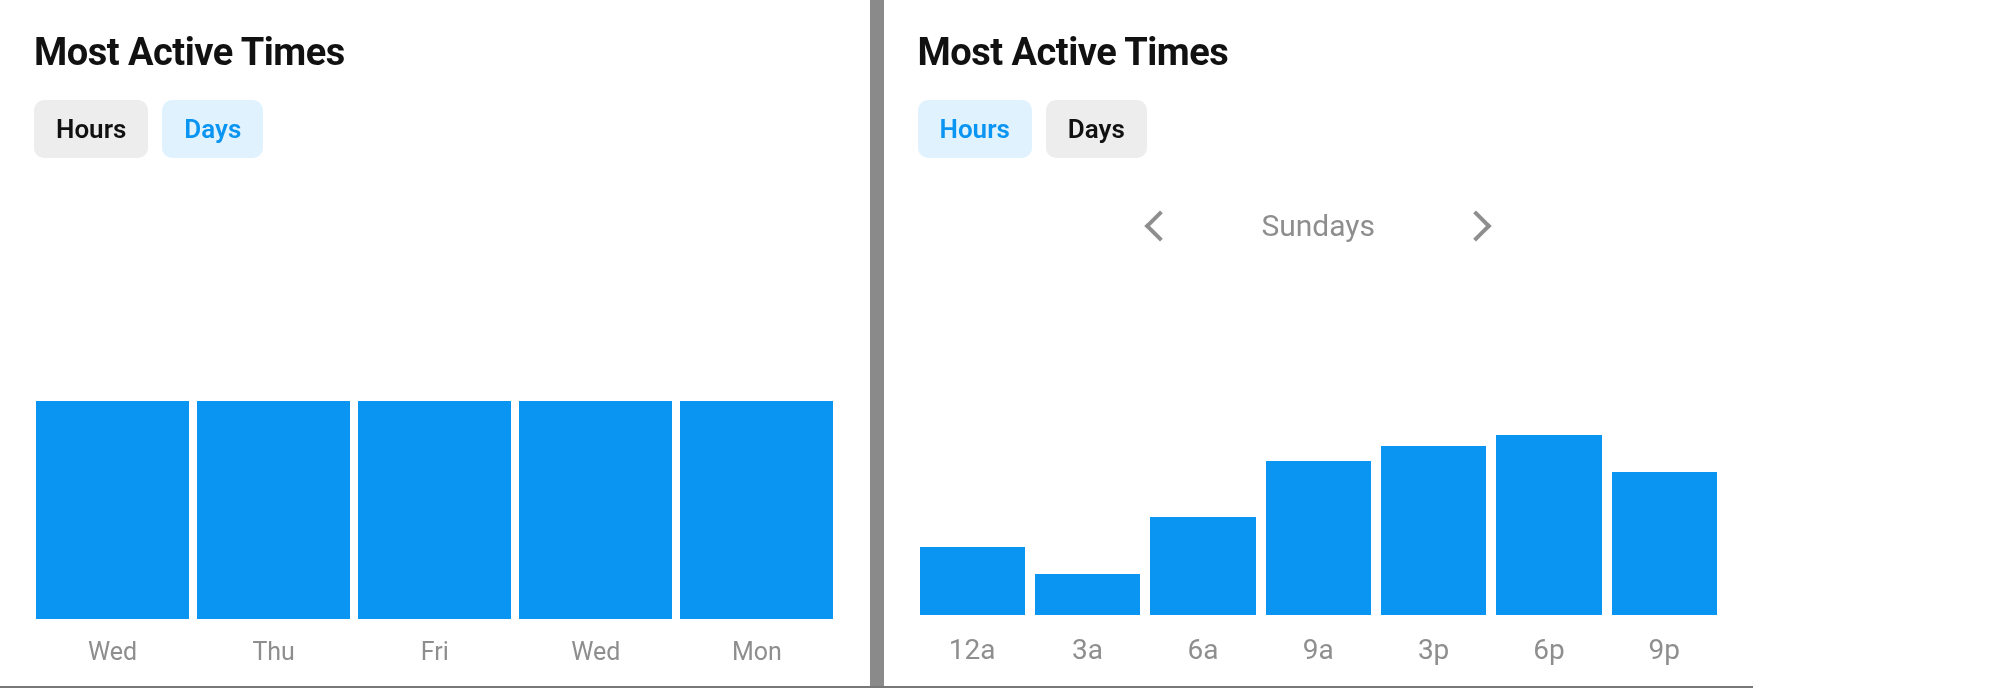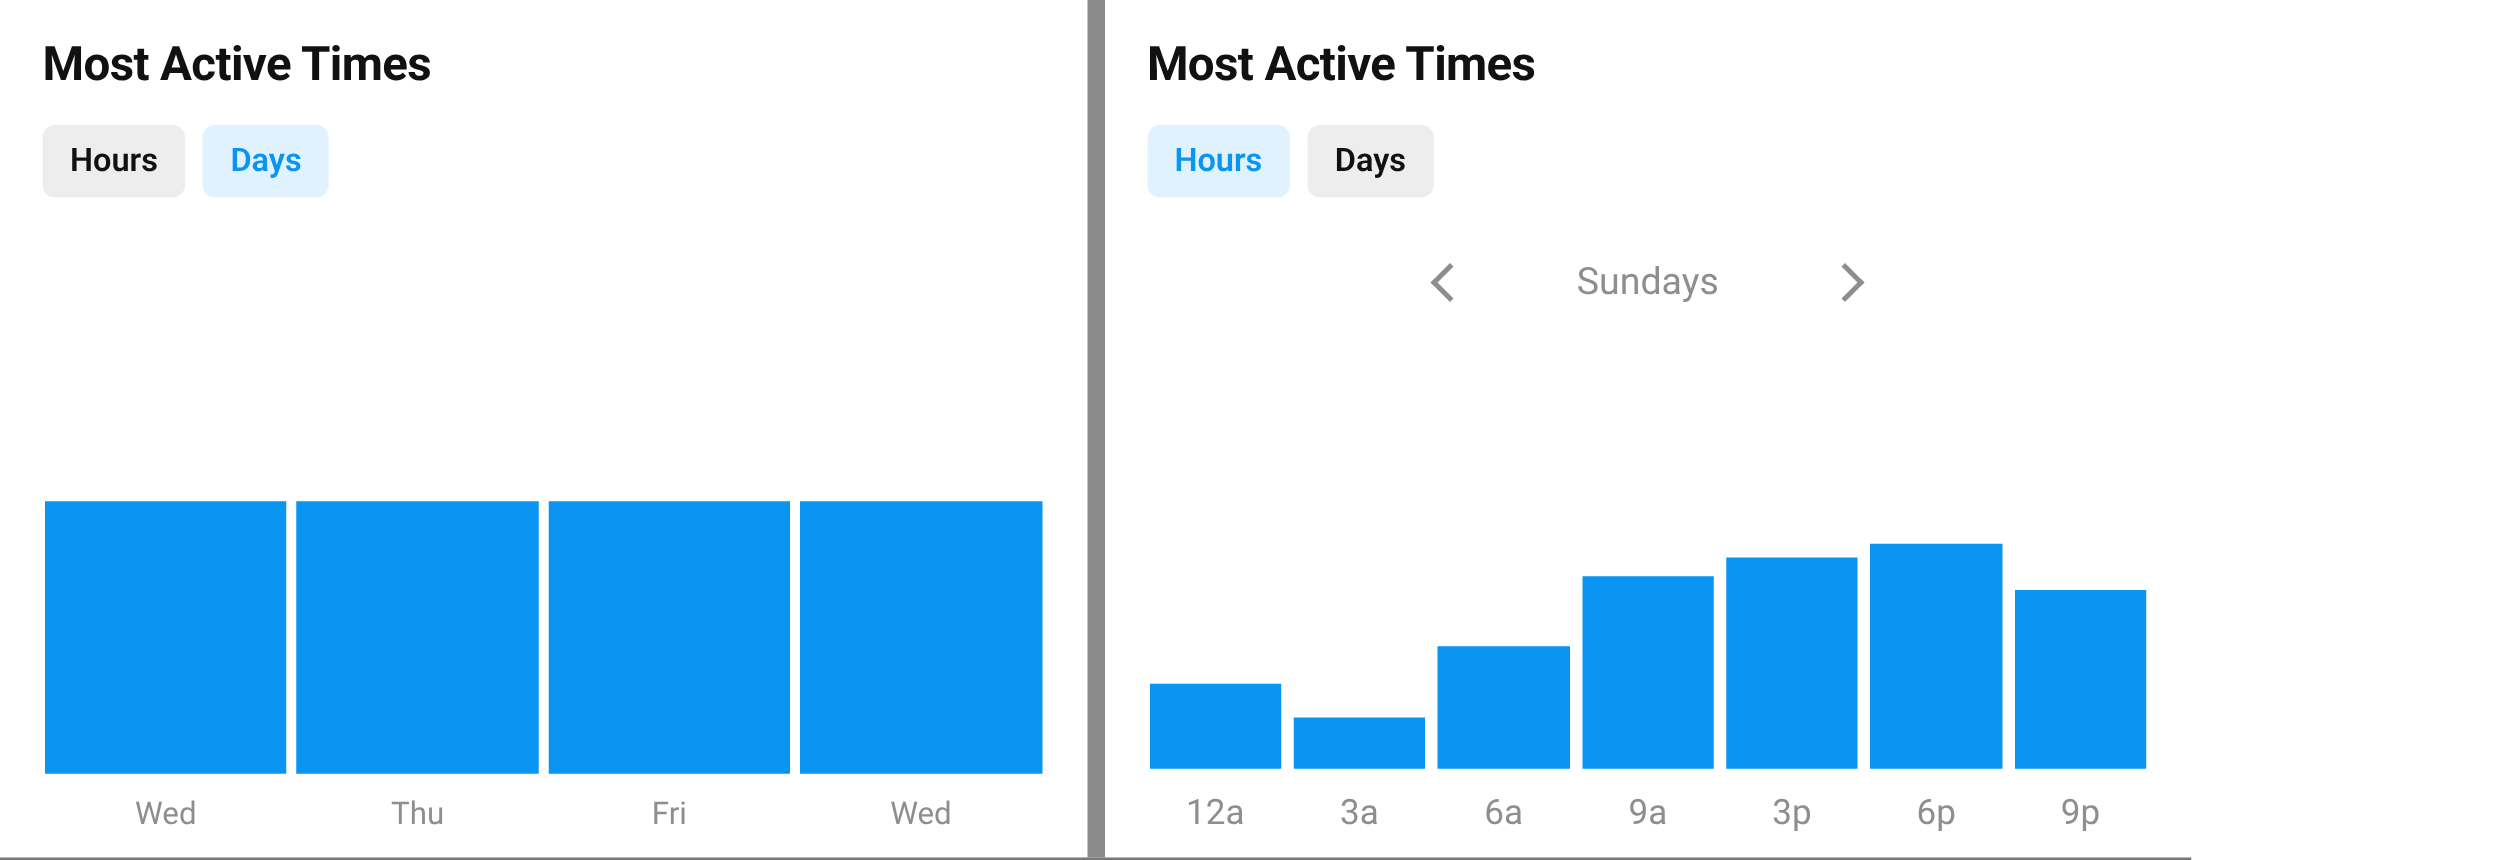--- a/index.html
+++ b/index.html
@@ -146,20 +146,24 @@
             <div class="bar-label">Thu</div>
           </div>
           <div class="bar-slot">
             <div class="bar" style="height: 218px;"></div>
             <div class="bar-label">Fri</div>
           </div>
           <div class="bar-slot">
             <div class="bar" style="height: 218px;"></div>
             <div class="bar-label">Wed</div>
           </div>
+          <div class="bar-slot">
+            <div class="bar" style="height: 218px;"></div>
+            <div class="bar-label">Mon</div>
+          </div>
         </div>
       <div class="spacer-bottom"></div>
     </div>
   </div>
 
   <div class="divider"></div>
 
   <div class="panel right">
     <h2 class="title">Most Active Times</h2>
 

